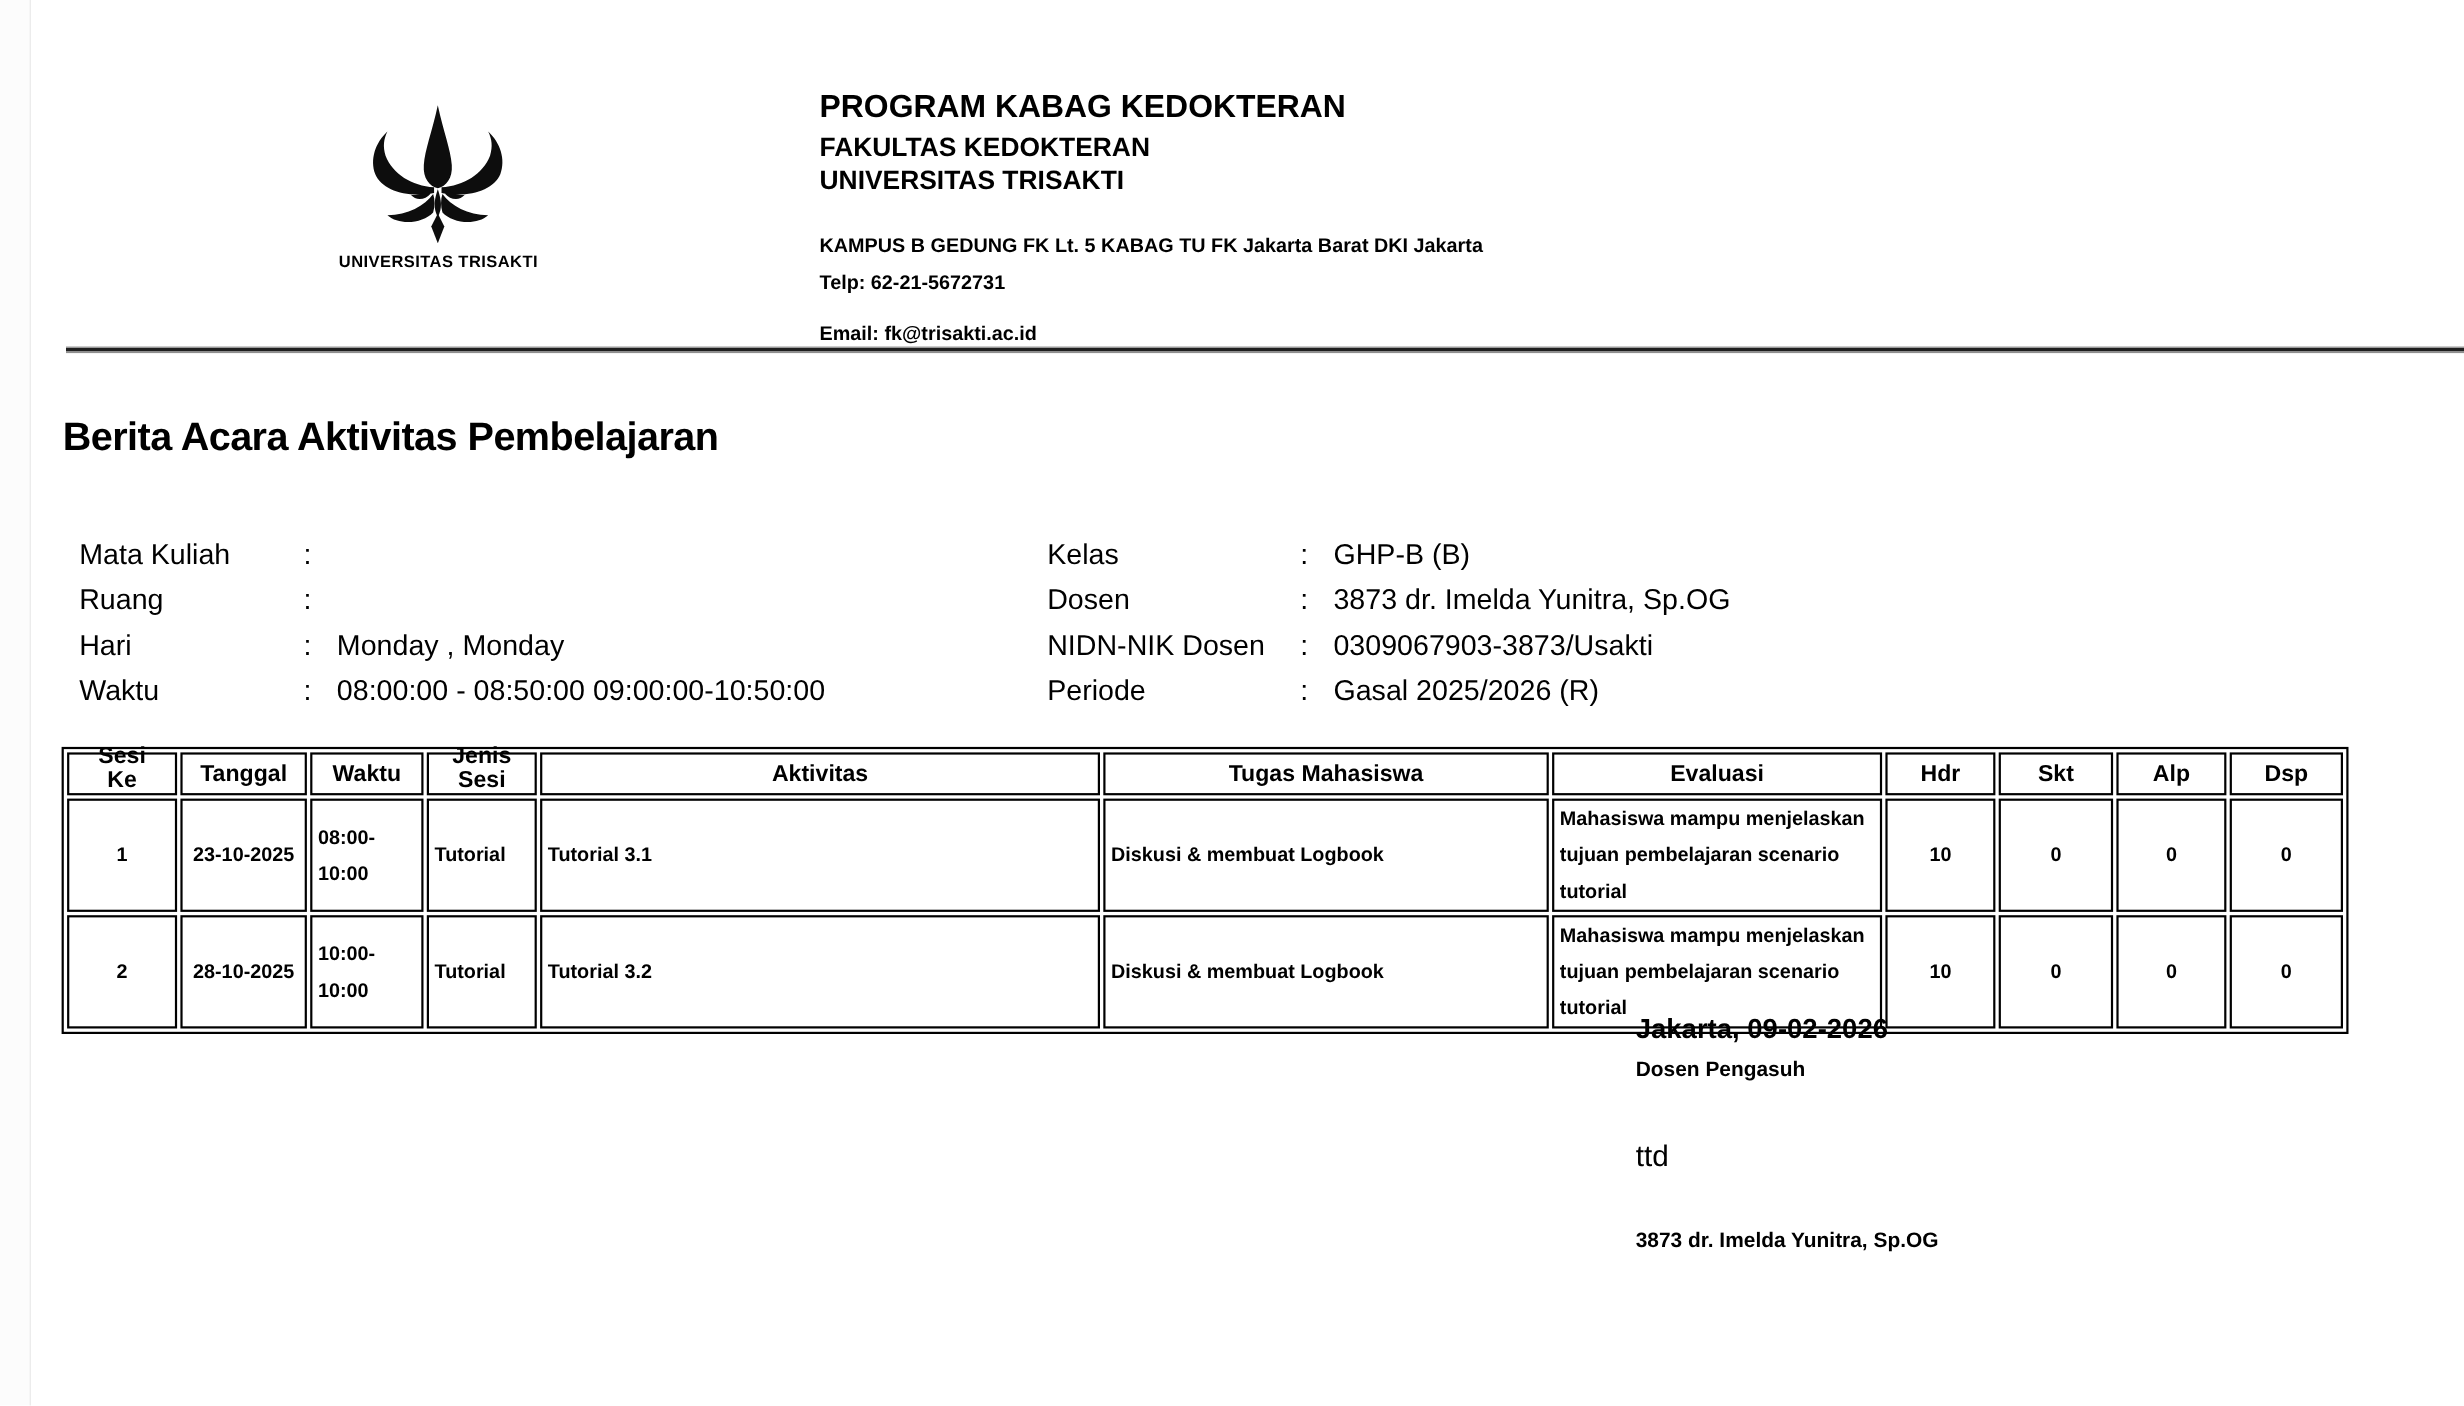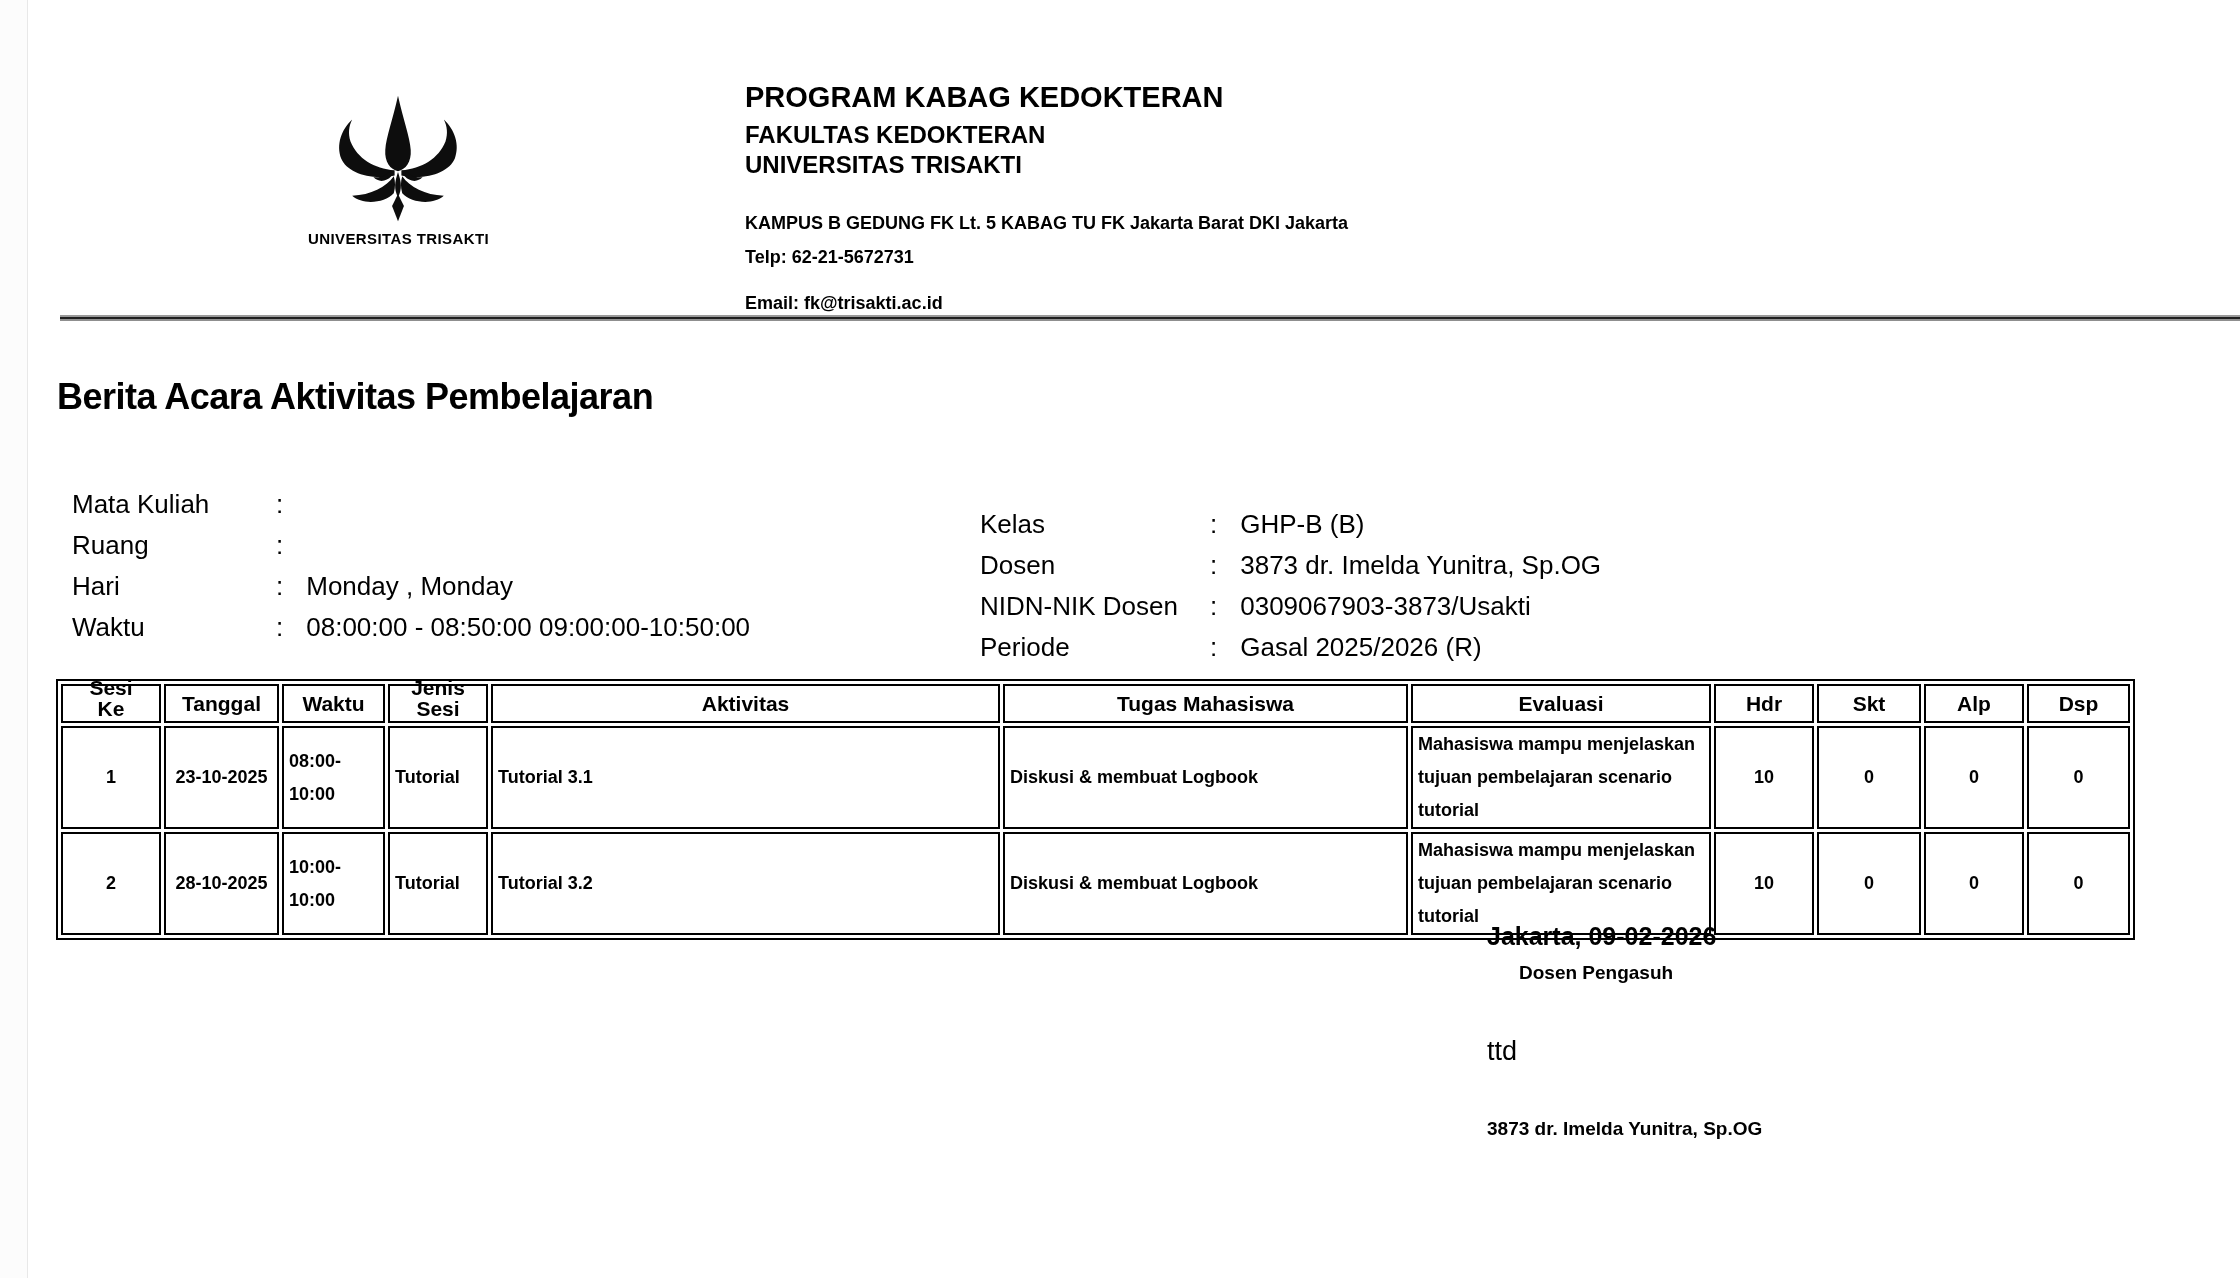--- a/index.html
+++ b/index.html
@@ -21,21 +21,21 @@
   .head-phone{font-size:18px;font-weight:bold;line-height:22px;margin-top:12px;}
   .head-email{font-size:18px;font-weight:bold;line-height:22px;margin-top:24px;}
   .divider{position:absolute;left:60px;top:315px;width:2180px;height:6px;
     background:linear-gradient(#9a9a9a 0 30%,#1f1f1f 30% 75%,#8f8f8f 75% 100%);}
 
   
   .doc-title{position:absolute;left:57px;top:376px;font-size:36px;font-weight:bold;letter-spacing:-.5px;}
 
   
   .details-left{position:absolute;left:72px;top:488px;}
-  .details-right{position:absolute;left:980px;top:488px;margin-top:20px;}
+  .details-right{position:absolute;left:952px;top:488px;}
   .drow{display:flex;height:41px;align-items:flex-start;font-size:26px;line-height:32px;gap:14px;}
   .details-left .dlabel{width:190px;flex:0 0 190px;}
   .details-right .dlabel{width:216px;flex:0 0 216px;}
   .dcolon{flex:0 0 auto;}
   .dvalue{margin-left:9px;white-space:pre;}
 
   
   table.sessions{
     position:absolute;left:56px;top:679px;width:1716px;
     border-collapse:separate;border-spacing:3px;border:2px solid #000;
@@ -50,21 +50,21 @@
     font-size:18px;font-weight:bold;vertical-align:middle;line-height:33px;
   }
   .h2{line-height:21px;margin-top:-12px;}
   td.c-center{text-align:center;}
   td.c-left{text-align:left;}
   td.c-eval{font-size:17px;line-height:33px;padding:0 7px;}
   .wline{display:block;line-height:33px;}
 
   
   .sig-place{position:absolute;left:1487px;top:922px;font-size:25px;font-weight:bold;}
-  .sig-role{position:absolute;left:1487px;top:962px;font-size:19px;font-weight:bold;margin-left:32px;}
+  .sig-role{position:absolute;left:1487px;top:962px;font-size:19px;font-weight:bold;}
   .sig-ttd{position:absolute;left:1487px;top:1036px;font-size:27px;font-weight:normal;}
   .sig-name{position:absolute;left:1487px;top:1118px;font-size:19px;font-weight:bold;}
 </style>
 </head>
 <body>
 
 <div class="page">
   <div class="edge-strip"></div>
 
   <div class="logo-block">

